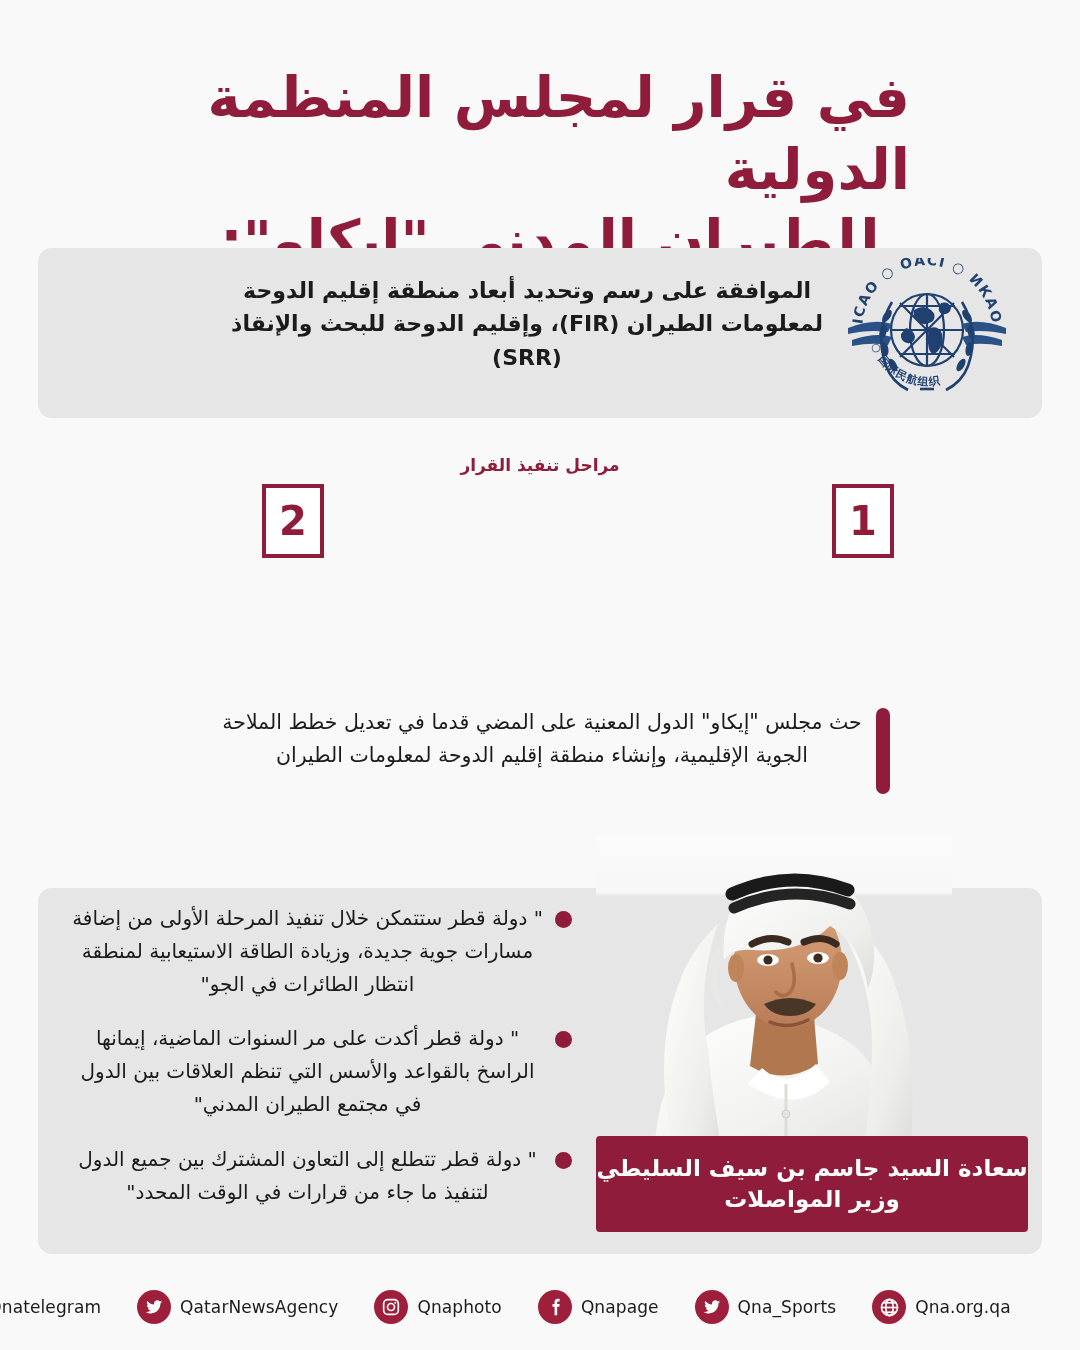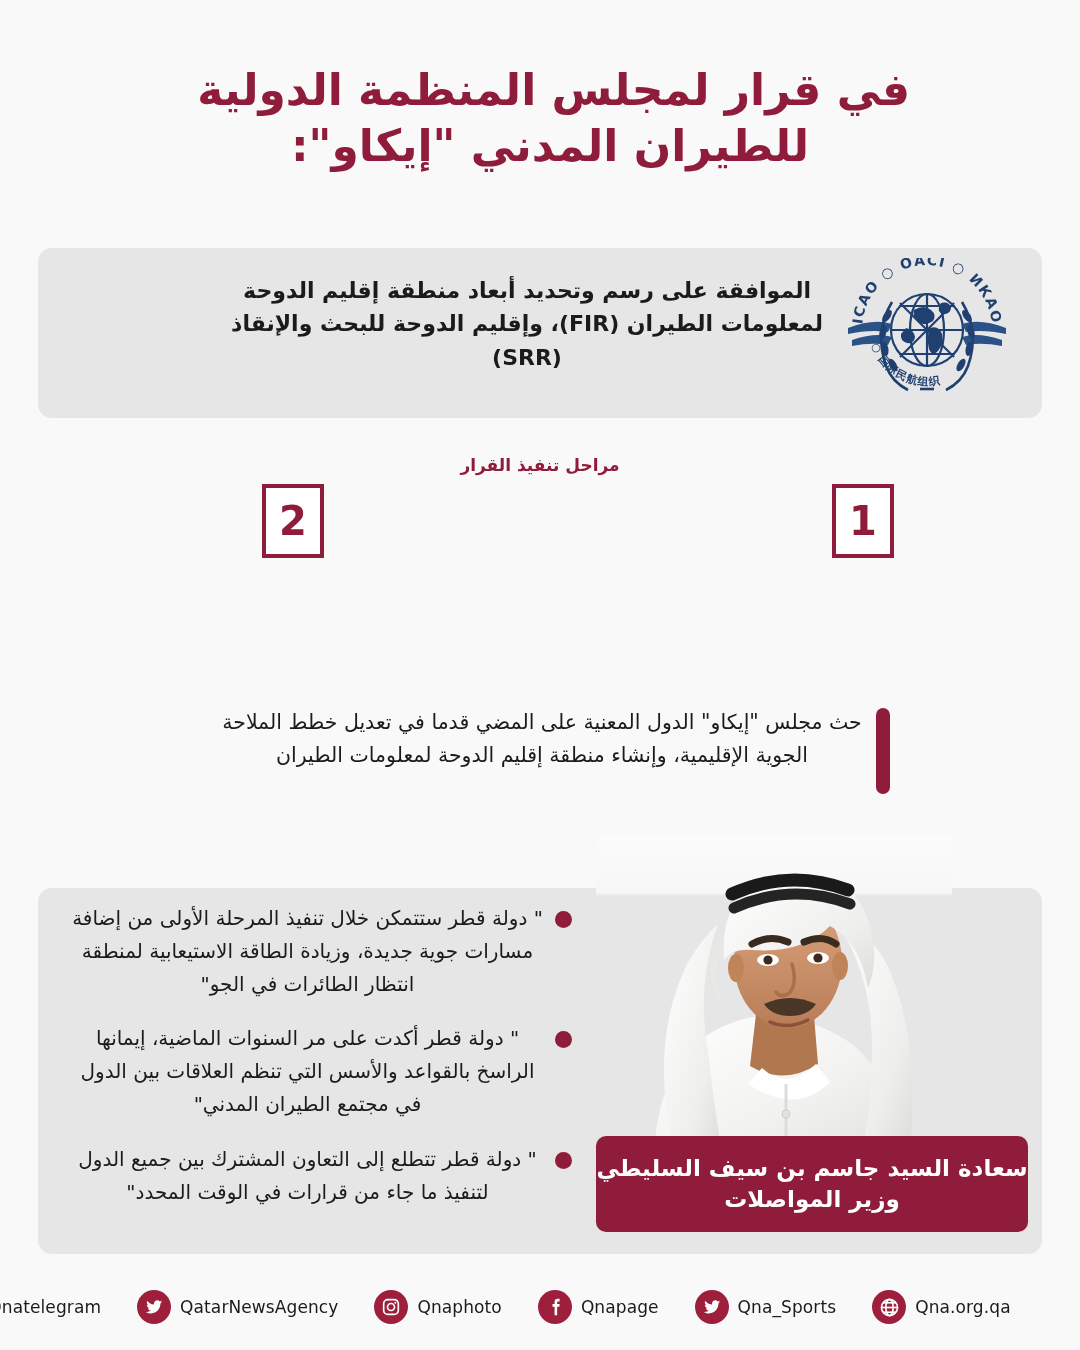--- a/index.html
+++ b/index.html
@@ -23,21 +23,21 @@
     line-height:1;margin-top:-4px;
   }
   .logo-en{
     font-family:"DejaVu Serif","Liberation Serif",serif;
     font-size:12.5px;color:#6e6e6e;letter-spacing:1.1px;line-height:1.35;
   }
 
   .main-title{
     position:absolute;top:62px;right:170px;width:760px;
     text-align:right;direction:rtl;
-    color:#8e1c3a;font-weight:800;font-size:44px;line-height:1.28;
+    color:#8e1c3a;font-weight:800;font-size:56px;line-height:1.28;
     letter-spacing:-0.2px;
   }
   .main-title .ln{display:block;}
   .main-title .ln2{text-align:center;padding-left:40px;}
 
   
   .panel{
     position:absolute;background:#e6e6e6;border-radius:14px;
   }
   .panel-top{left:38px;top:248px;width:1004px;height:170px;}
@@ -104,21 +104,21 @@
     text-align:center;
   }
 
   
   .portrait{
     position:absolute;left:596px;top:836px;width:356px;height:316px;
     overflow:hidden;
   }
   .name-box{
     position:absolute;left:596px;top:1136px;width:432px;height:96px;
-    background:#8e1c3a;border-radius:10px;
+    background:#8e1c3a;border-radius:4px;
     display:flex;flex-direction:column;align-items:center;justify-content:center;
     color:#ffffff;direction:rtl;
   }
   .name-line1{font-size:23px;font-weight:800;line-height:1.35;}
   .name-line2{font-size:23px;font-weight:700;line-height:1.35;}
 
   
   .footer{
     position:absolute;left:0;top:1276px;width:956px;height:62px;
     display:flex;align-items:center;justify-content:center;

